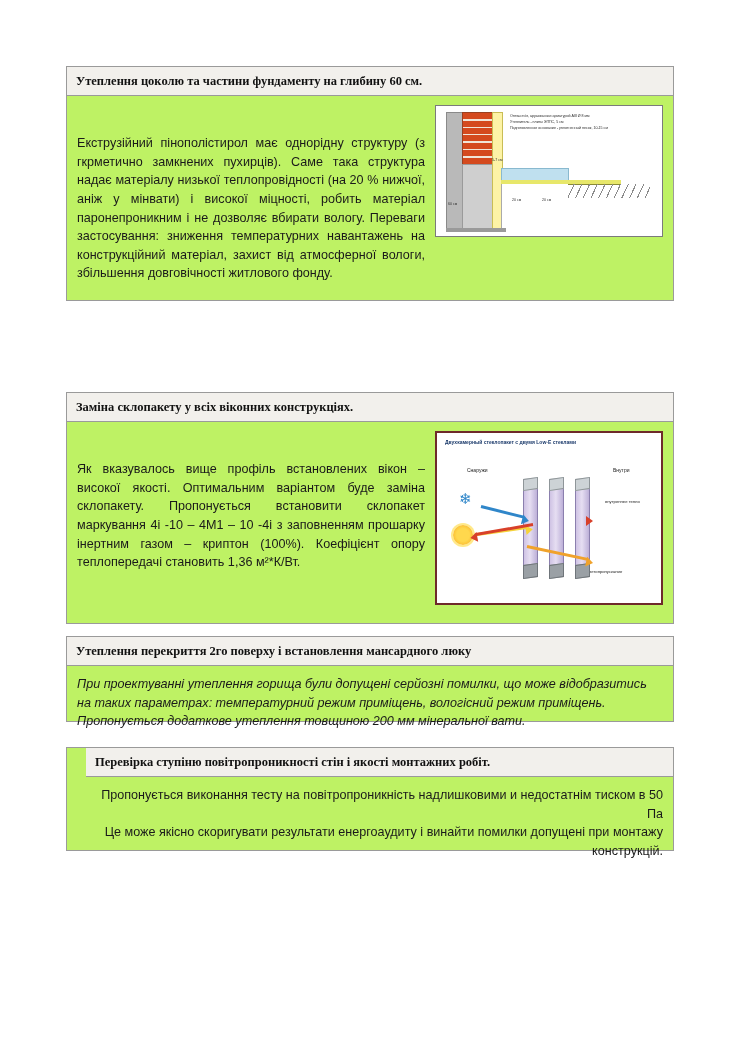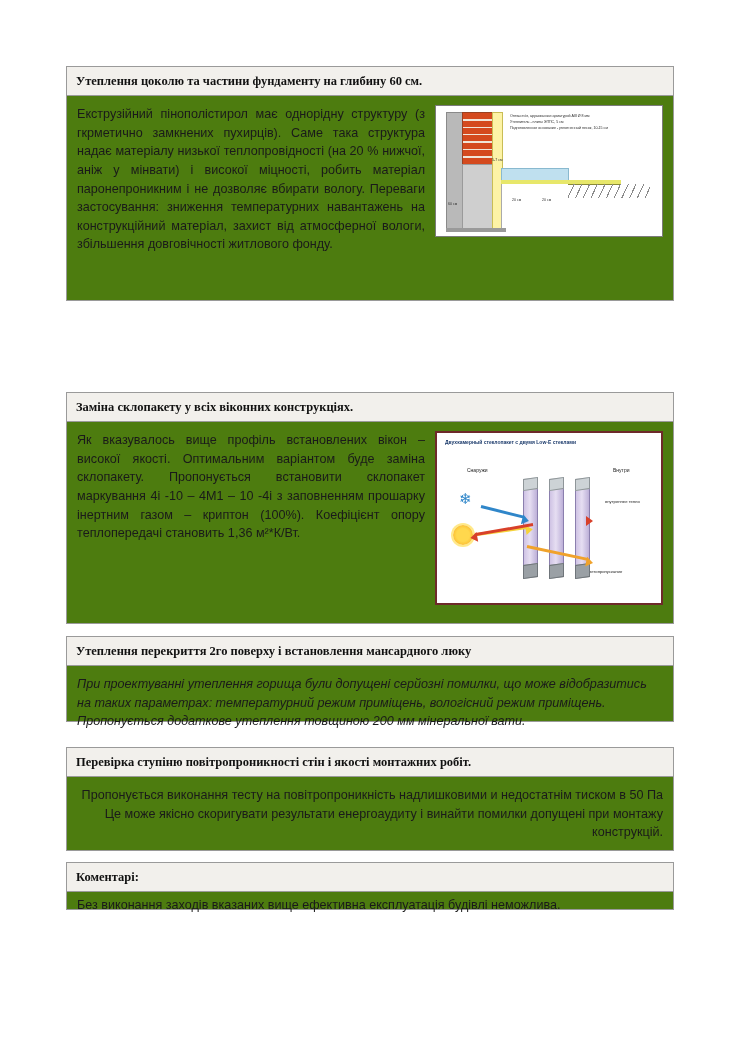--- a/index.html
+++ b/index.html
@@ -19,21 +19,21 @@
     position: absolute;
     left: 0; top: 0;
     width: 741px;
     height: 1050px;
     background: #ffffff;
   }
   .section {
     position: absolute;
     border: 1px solid #9a9a9a;
     box-sizing: border-box;
-    background: #4d7c0f;
+    background: #bef264;
   }
   .sec-head {
     background: #f2f0ec;
     border-bottom: 1px solid #9a9a9a;
     box-sizing: border-box;
     font-family: "Liberation Serif", serif;
     font-weight: bold;
     font-size: 12.5px;
     color: #111111;
     padding: 7px 9px 6px 9px;
@@ -50,20 +50,21 @@
   .sec-body p {
     margin: 0 0 0 0;
   }
   .two-col {
     display: flex;
     align-items: flex-start;
   }
   .col-text {
     flex: 1 1 auto;
     padding-right: 10px;
+    margin-top: 29px;
   }
   .col-fig {
     flex: 0 0 auto;
   }
 
   
   .fig1 {
     width: 228px;
     height: 132px;
     border: 1px solid #7b7b7b;
@@ -312,28 +313,22 @@
   </div>
 
   <div class="section" style="left:66px; top:636px; width:608px; height:86px;">
     <div class="sec-head">Утеплення перекриття 2го поверху і встановлення мансардного люку</div>
     <div class="sec-body" style="text-align:left;font-style:italic;">
       <p>При проектуванні утеплення горища були допущені серйозні помилки, що може відобразитись на таких параметрах: температурний режим приміщень, вологісний режим приміщень.</p>
       <p>Пропонується додаткове утеплення товщиною 200 мм мінеральної вати.</p>
     </div>
   </div>
 
-  <div class="section" style="left:66px; top:747px; width:608px; height:104px;">
+  <div class="section" style="left:66px; top:747px; width:608px; height:104px;padding-left:19px;">
     <div class="sec-head">Перевірка ступіню повітропроникності стін і якості монтажних робіт.</div>
     <div class="sec-body" style="text-align:right;">
       <p>Пропонується виконання тесту на повітропроникність надлишковими и недостатнім тиском в 50 Па</p>
       <p>Це може якісно скоригувати результати енергоаудиту і винайти помилки допущені при монтажу конструкцій.</p>
     </div>
   </div>
 
-  <div class="section" style="left:66px; top:862px; width:608px; height:48px;">
-    <div class="sec-head">Коментарі:</div>
-    <div class="sec-body" style="text-align:left; padding-top:4px;">
-      <p>Без виконання заходів вказаних вище ефективна експлуатація будівлі неможлива.</p>
-    </div>
-  </div>
 
 </div>
 
 </body></html>

